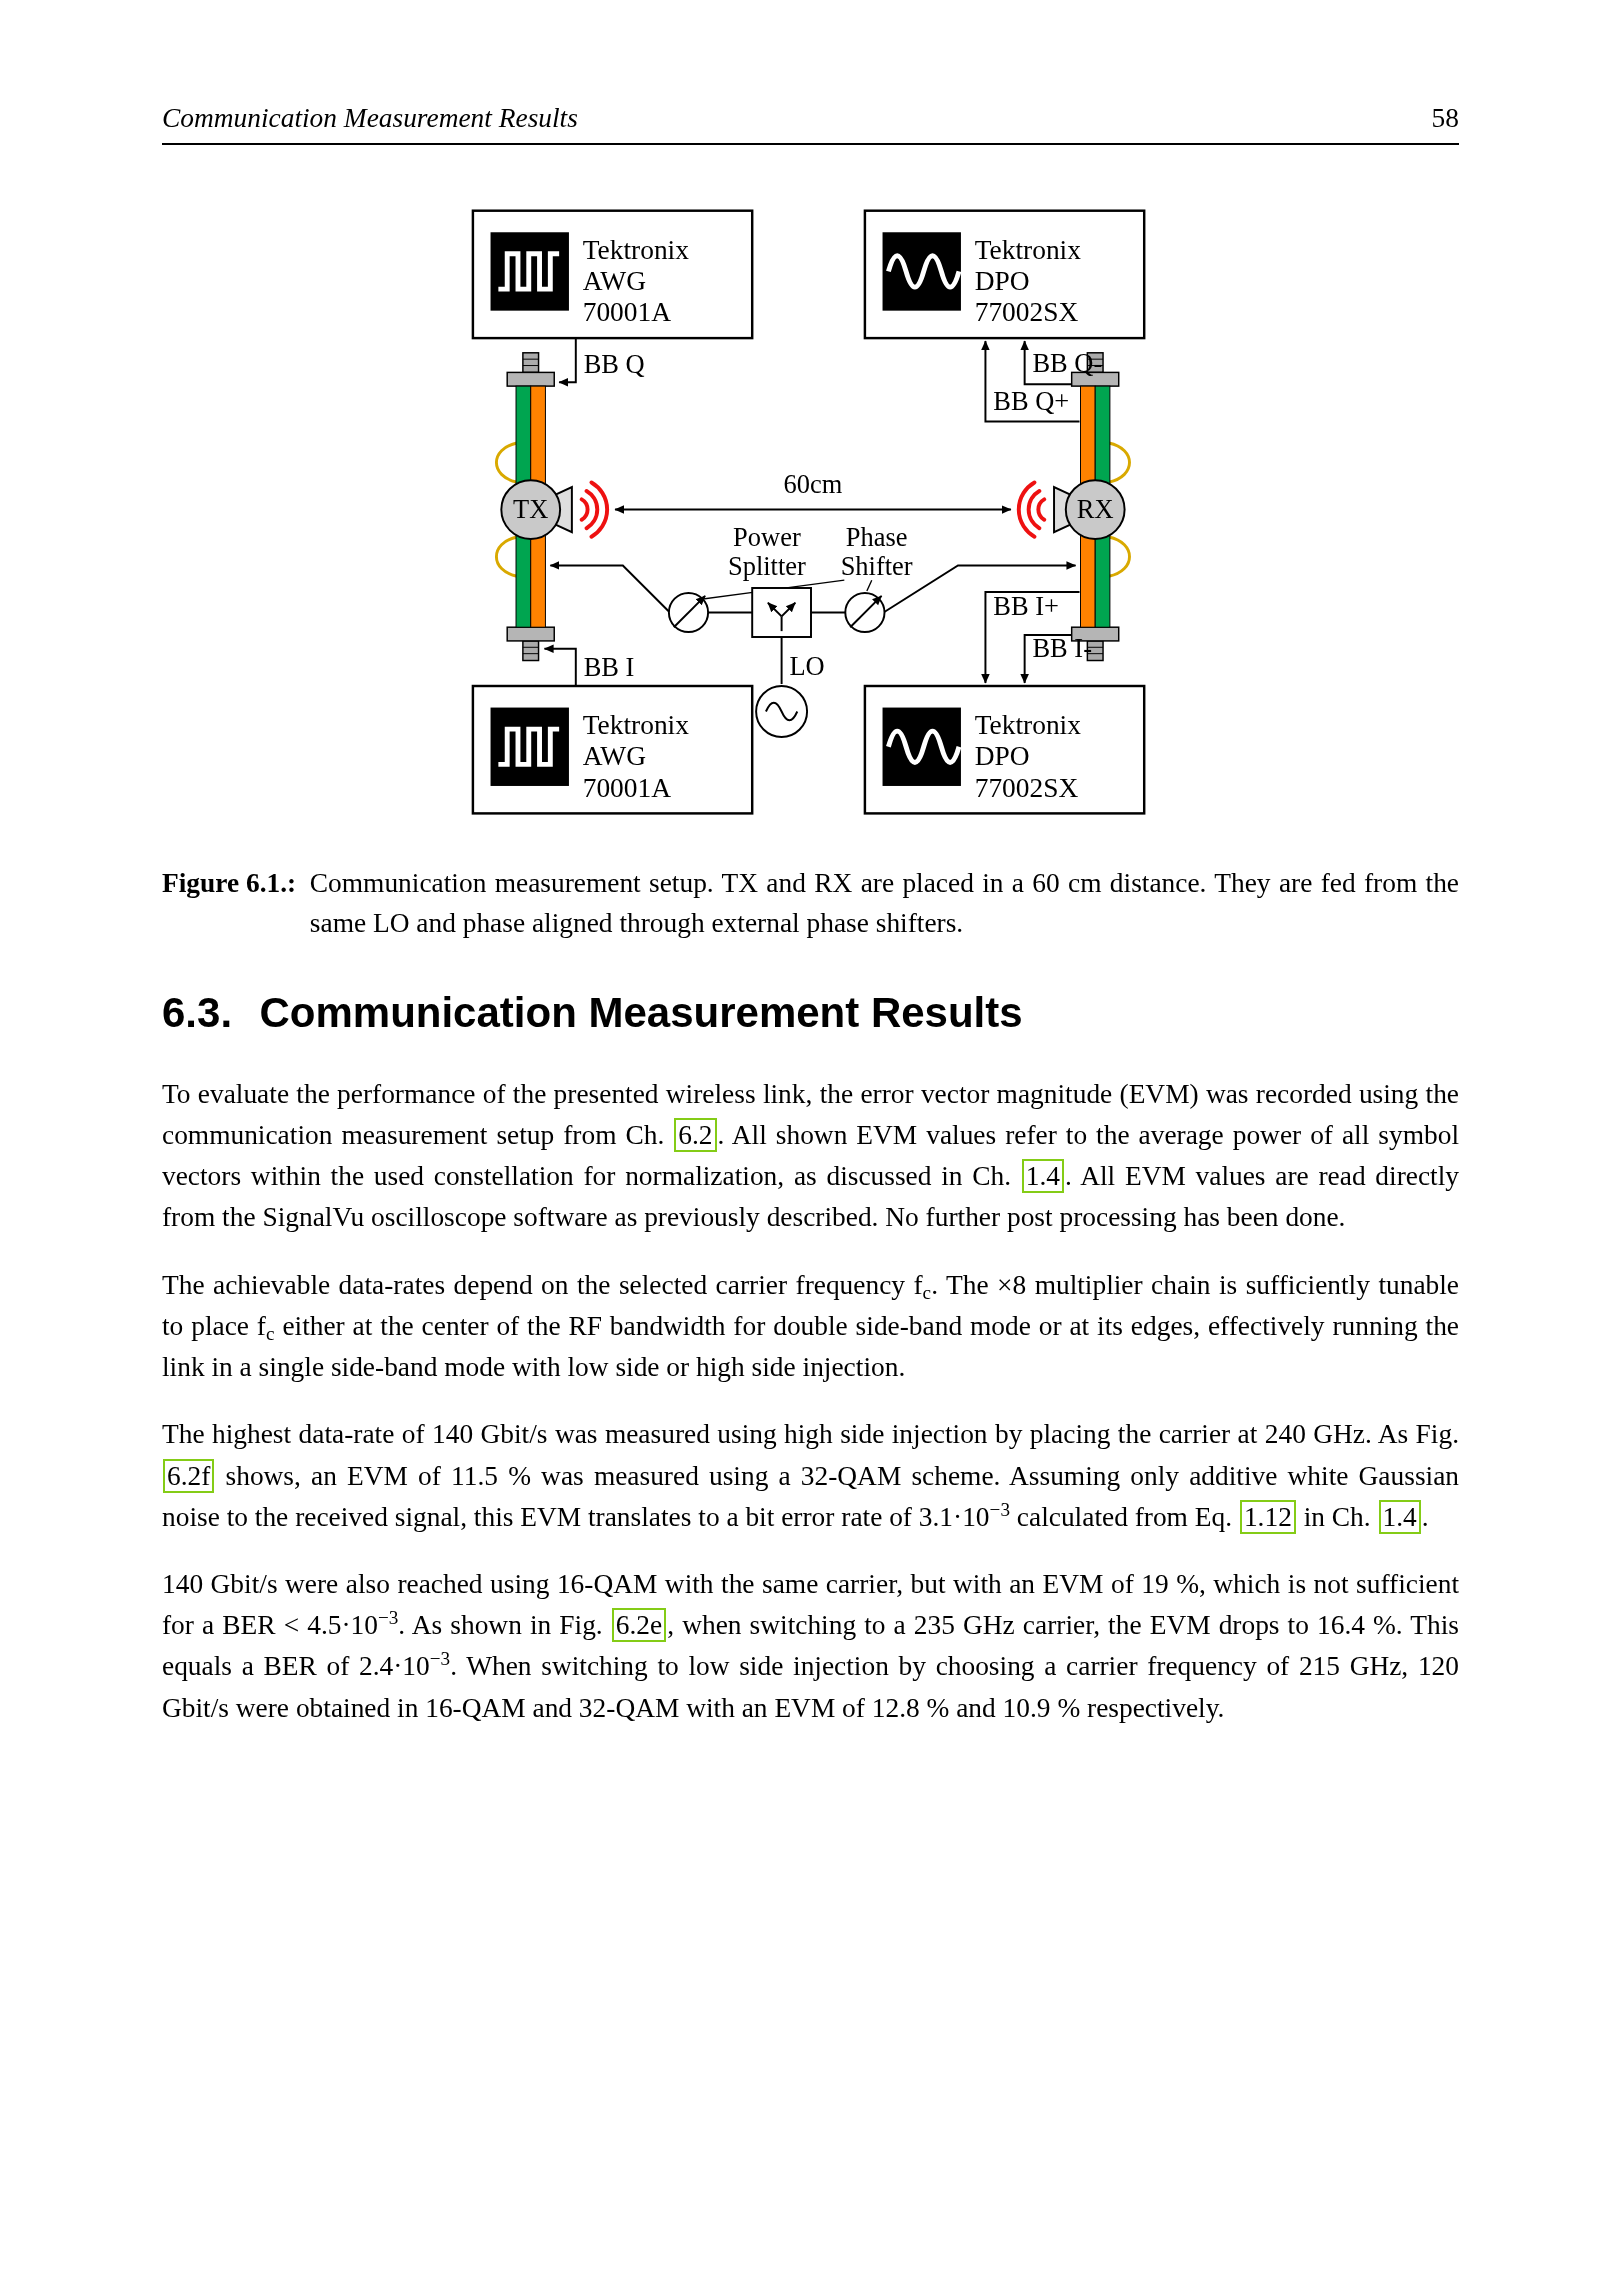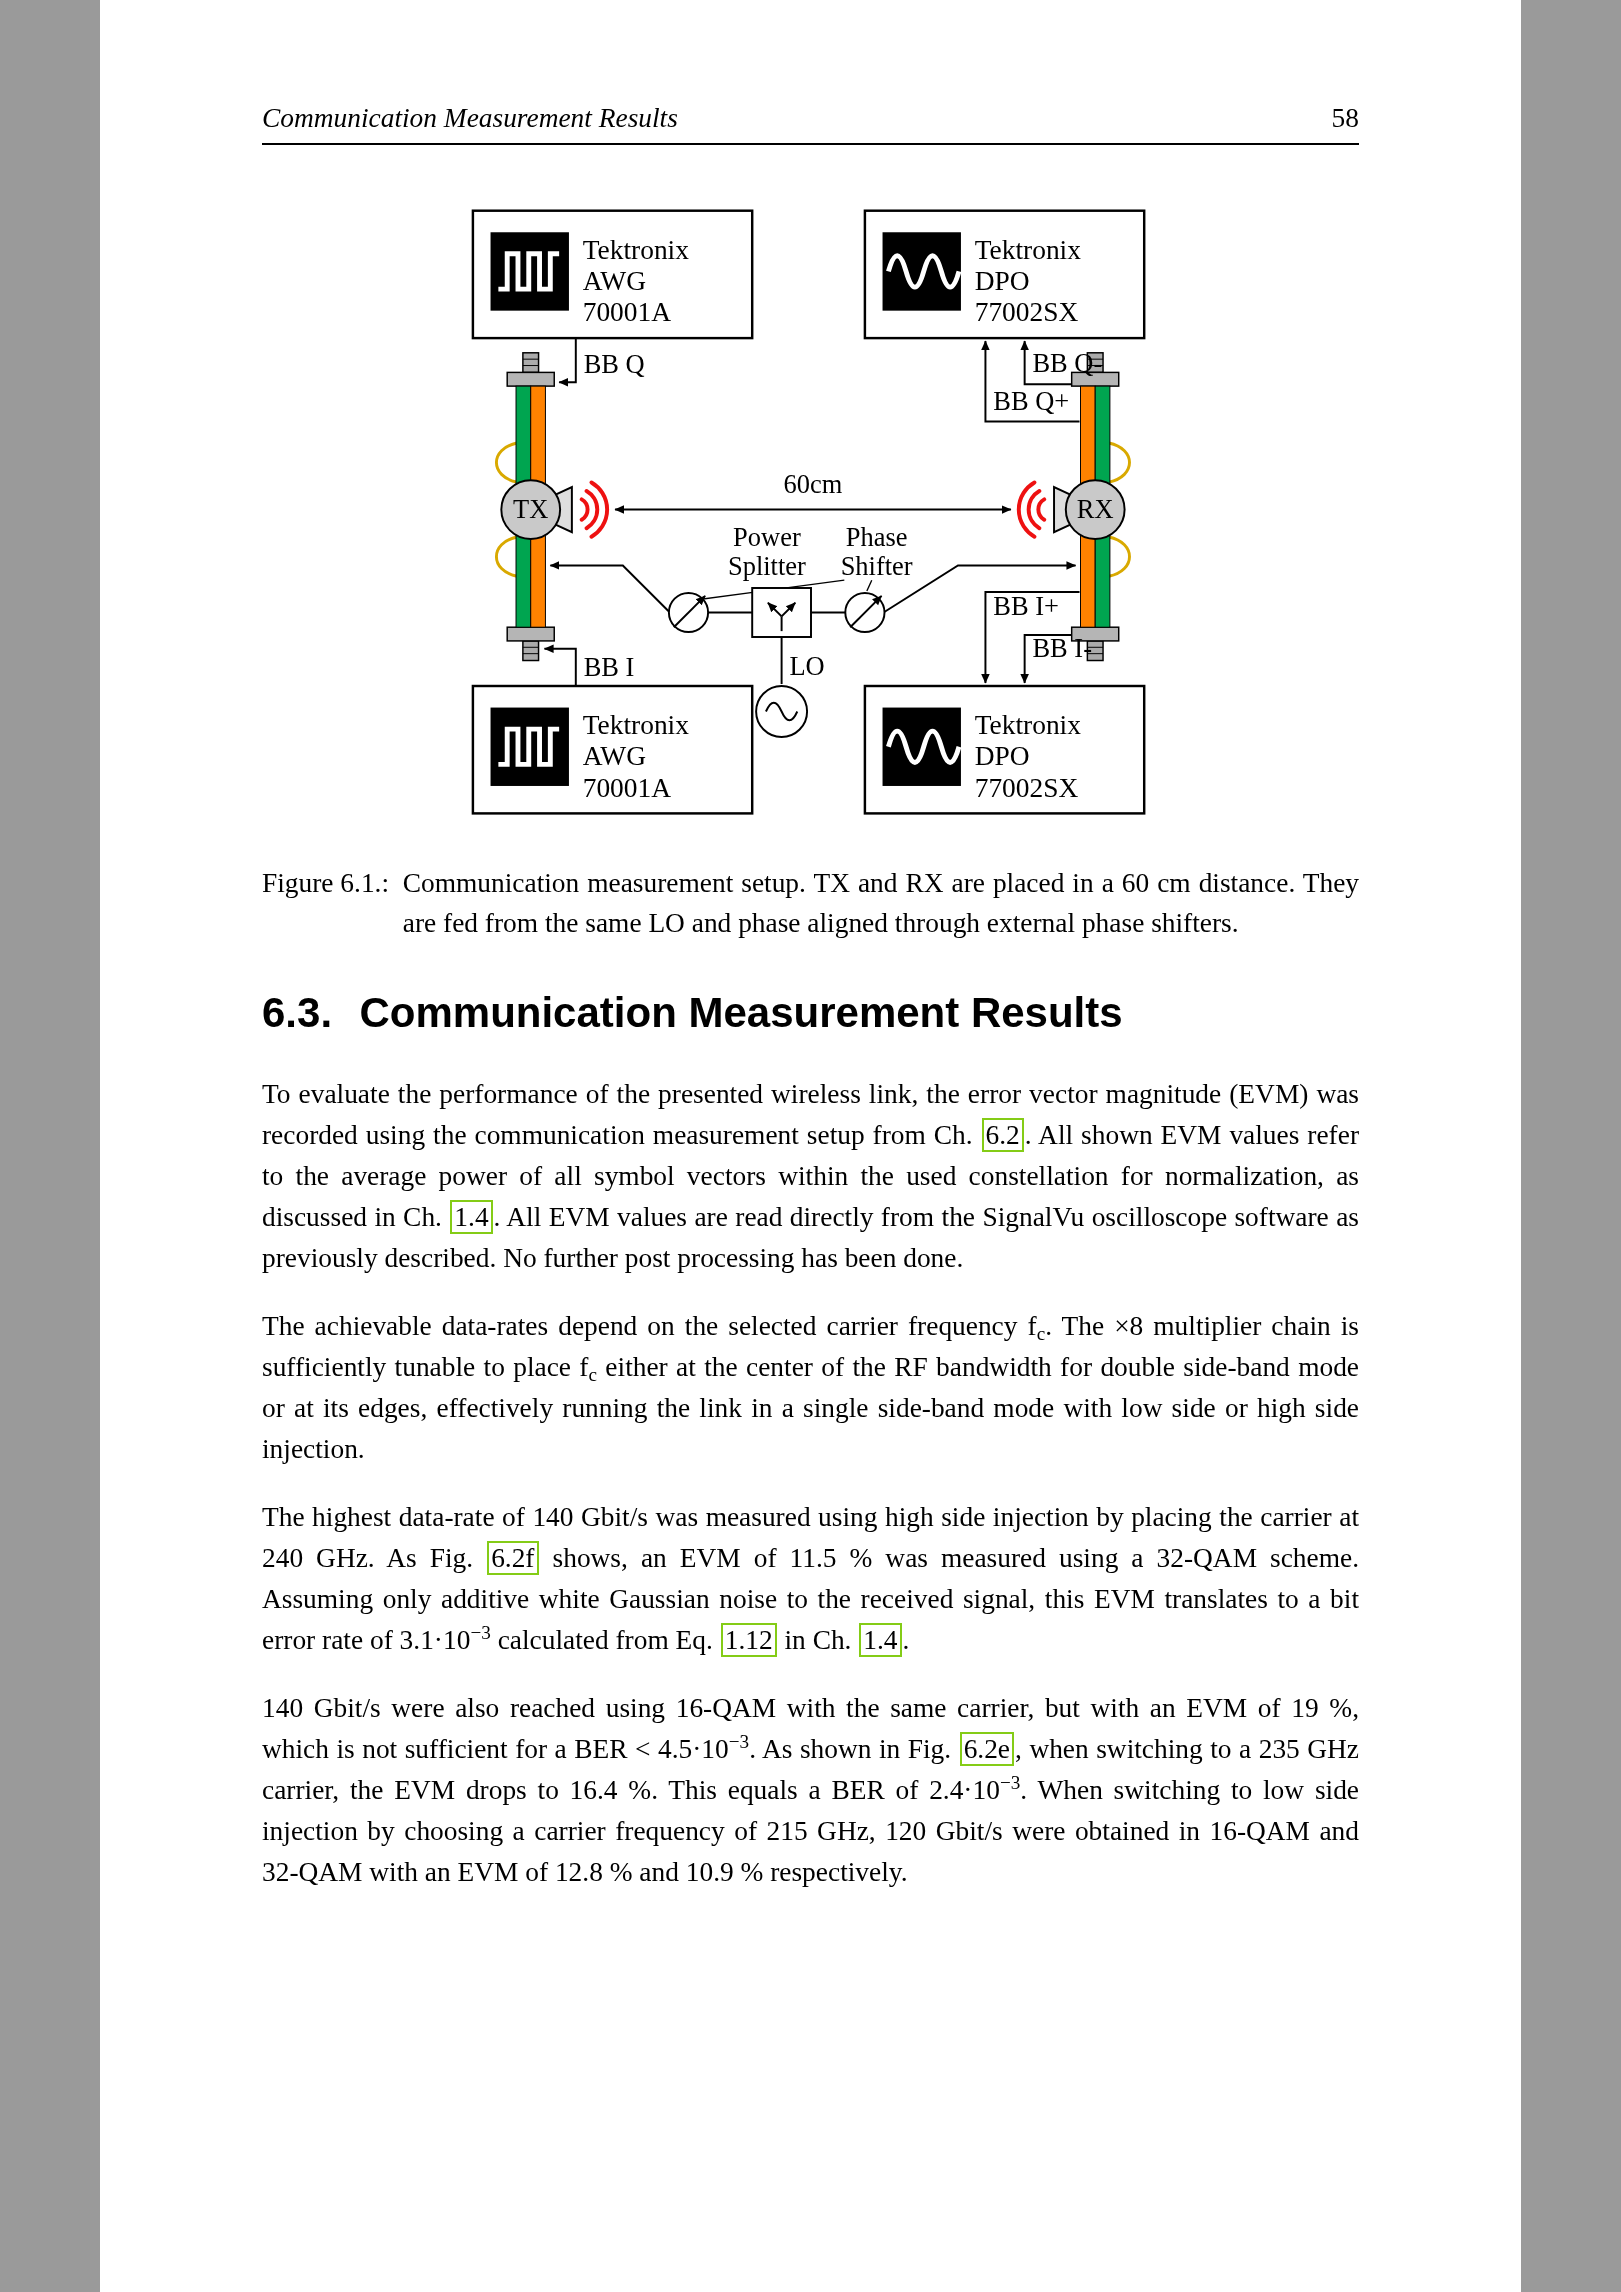--- a/index.html
+++ b/index.html
@@ -1,17 +1,17 @@
 <!DOCTYPE html>
 <html><head>
 <meta charset="utf-8">
 <style>
   html,body { margin:0; padding:0; background:#9a9a9a; }
   .page {
-    width:1421px; height:2293px; background:#ffffff; margin:0 auto;
+    width:1621px; height:2293px; background:#ffffff; margin:0 auto;
     box-sizing:border-box; padding:103px 162px 0 162px;
     font-family:"Liberation Serif", serif; color:#000;
     position:relative;
   }
   
   .runhead { display:flex; justify-content:space-between; align-items:baseline;
     font-size:27.4px; padding-bottom:8.8px; border-bottom:2px solid #000; }
   .runhead .htitle { font-style:italic; }
   
   .figure-wrap { width:882px; margin:51px auto 0 auto; }
@@ -26,21 +26,21 @@
   .thin { stroke:#000; stroke-width:1.4; fill:none; }
   .cap { fill:#b5b5b5; stroke:#000; stroke-width:1.5; }
   .bar { stroke:#000; stroke-width:1; }
   .lens { fill:#c9c9c9; stroke:#000; stroke-width:2; }
   .horn { fill:#dedede; stroke:#000; stroke-width:2; }
   .warc { fill:none; stroke-width:4; stroke-linecap:round; }
   .wire { fill:none; stroke-width:3; }
   .sym { fill:#ffffff; stroke:#000; stroke-width:2; }
   
   .caption { display:flex; gap:13.7px; margin-top:27.4px; font-size:27.4px; line-height:1.45; }
-  .caption-label { white-space:nowrap; }
+  .caption-label { white-space:nowrap;font-weight:bold; }
   .caption-text { text-align:justify; flex:1; }
   
   .section { display:flex; margin:45px 0 37px 0;
     font-family:"Liberation Sans", sans-serif; font-weight:bold; font-size:42px;text-align:right; }
   .section .snum { margin-right:27.4px; }
   
   .body p { margin:0 0 26.5px 0; font-size:27.4px; line-height:1.5; text-align:justify; }
   .seg-ref { border:2px solid #84cc16; padding:0 2px; margin:0 1px; line-height:1; }
   .seg-sub { font-size:70%; vertical-align:-0.25em; line-height:1; }
   .seg-sup { font-size:70%; vertical-align:0.5em; line-height:1; }

